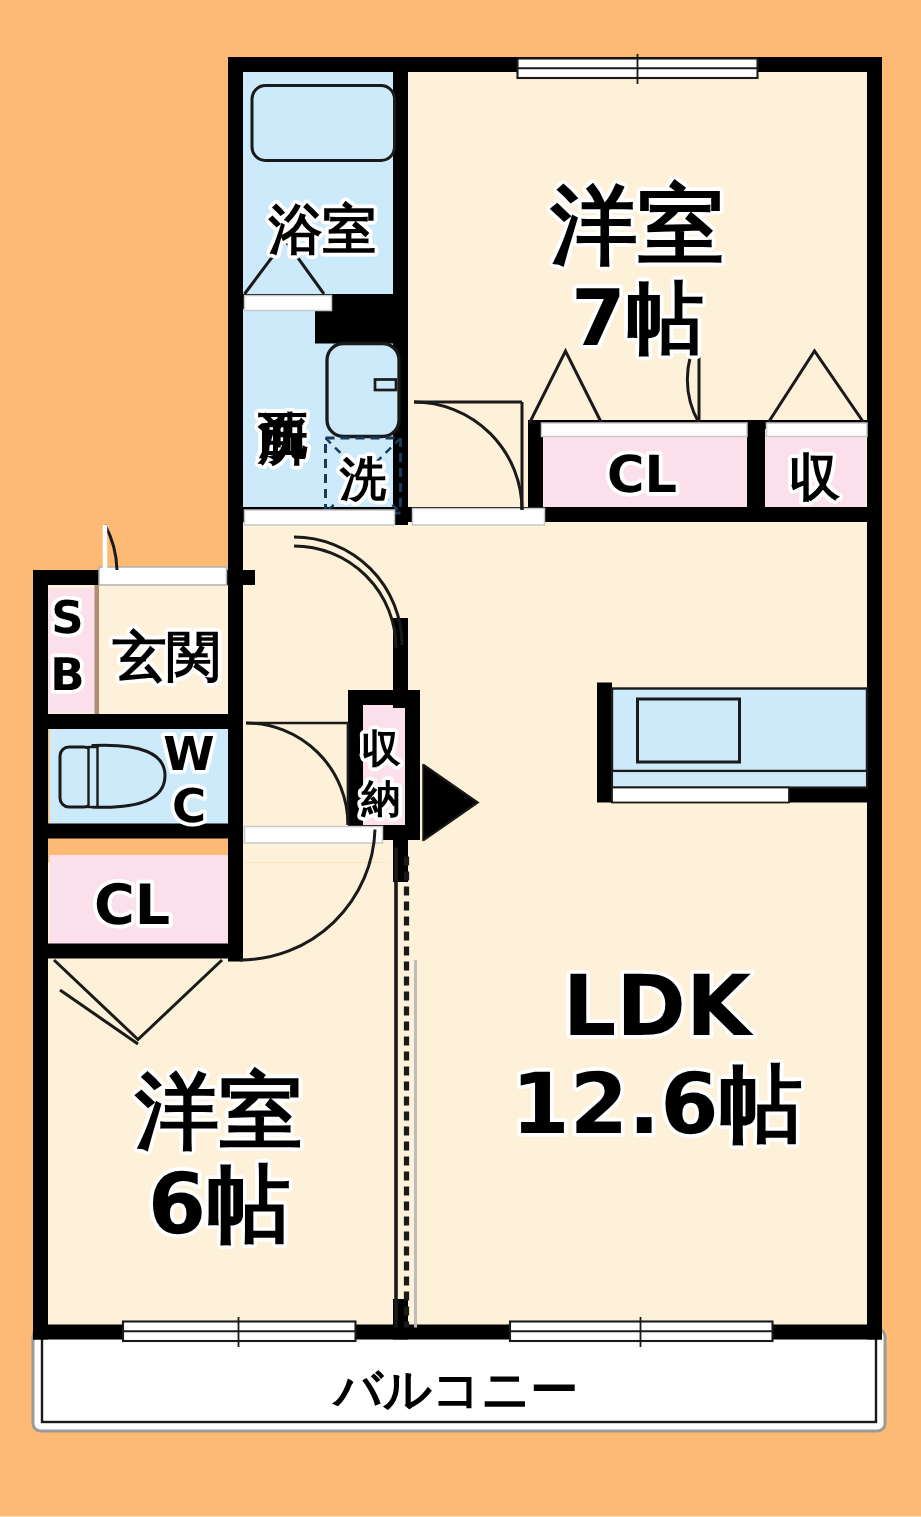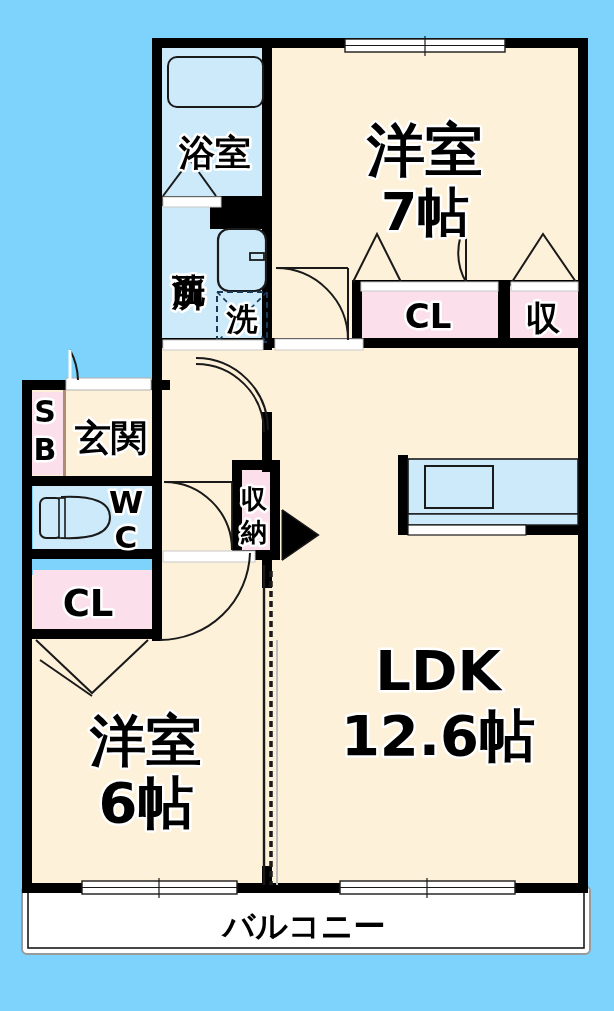--- a/index.html
+++ b/index.html
@@ -1,17 +1,17 @@
 <!DOCTYPE html>
 <html><head>
 <meta charset="utf-8">
 <style>
   html,body{margin:0;padding:0;background:#ffffff;}
   body{font-family:"DejaVu Sans","Liberation Sans",sans-serif;}
-  #plan{position:relative;width:614px;height:1011px;background:#7dd3fc;overflow:hidden;}
+  #plan{position:relative;width:614px;height:1011px;background:#fdba74;overflow:hidden;}
   svg{display:block;}
   .lbl{font-family:"DejaVu Sans","Liberation Sans",sans-serif;font-weight:bold;fill:#000;
        paint-order:stroke fill;stroke:#ffffff;stroke-width:5px;stroke-linejoin:round;}
   .lbl-thin{font-family:"DejaVu Sans","Liberation Sans",sans-serif;font-weight:bold;fill:#000;
        paint-order:stroke fill;stroke:#ffffff;stroke-width:4px;stroke-linejoin:round;}
 </style>
 </head>
 <body>
 
 <div id="plan">

